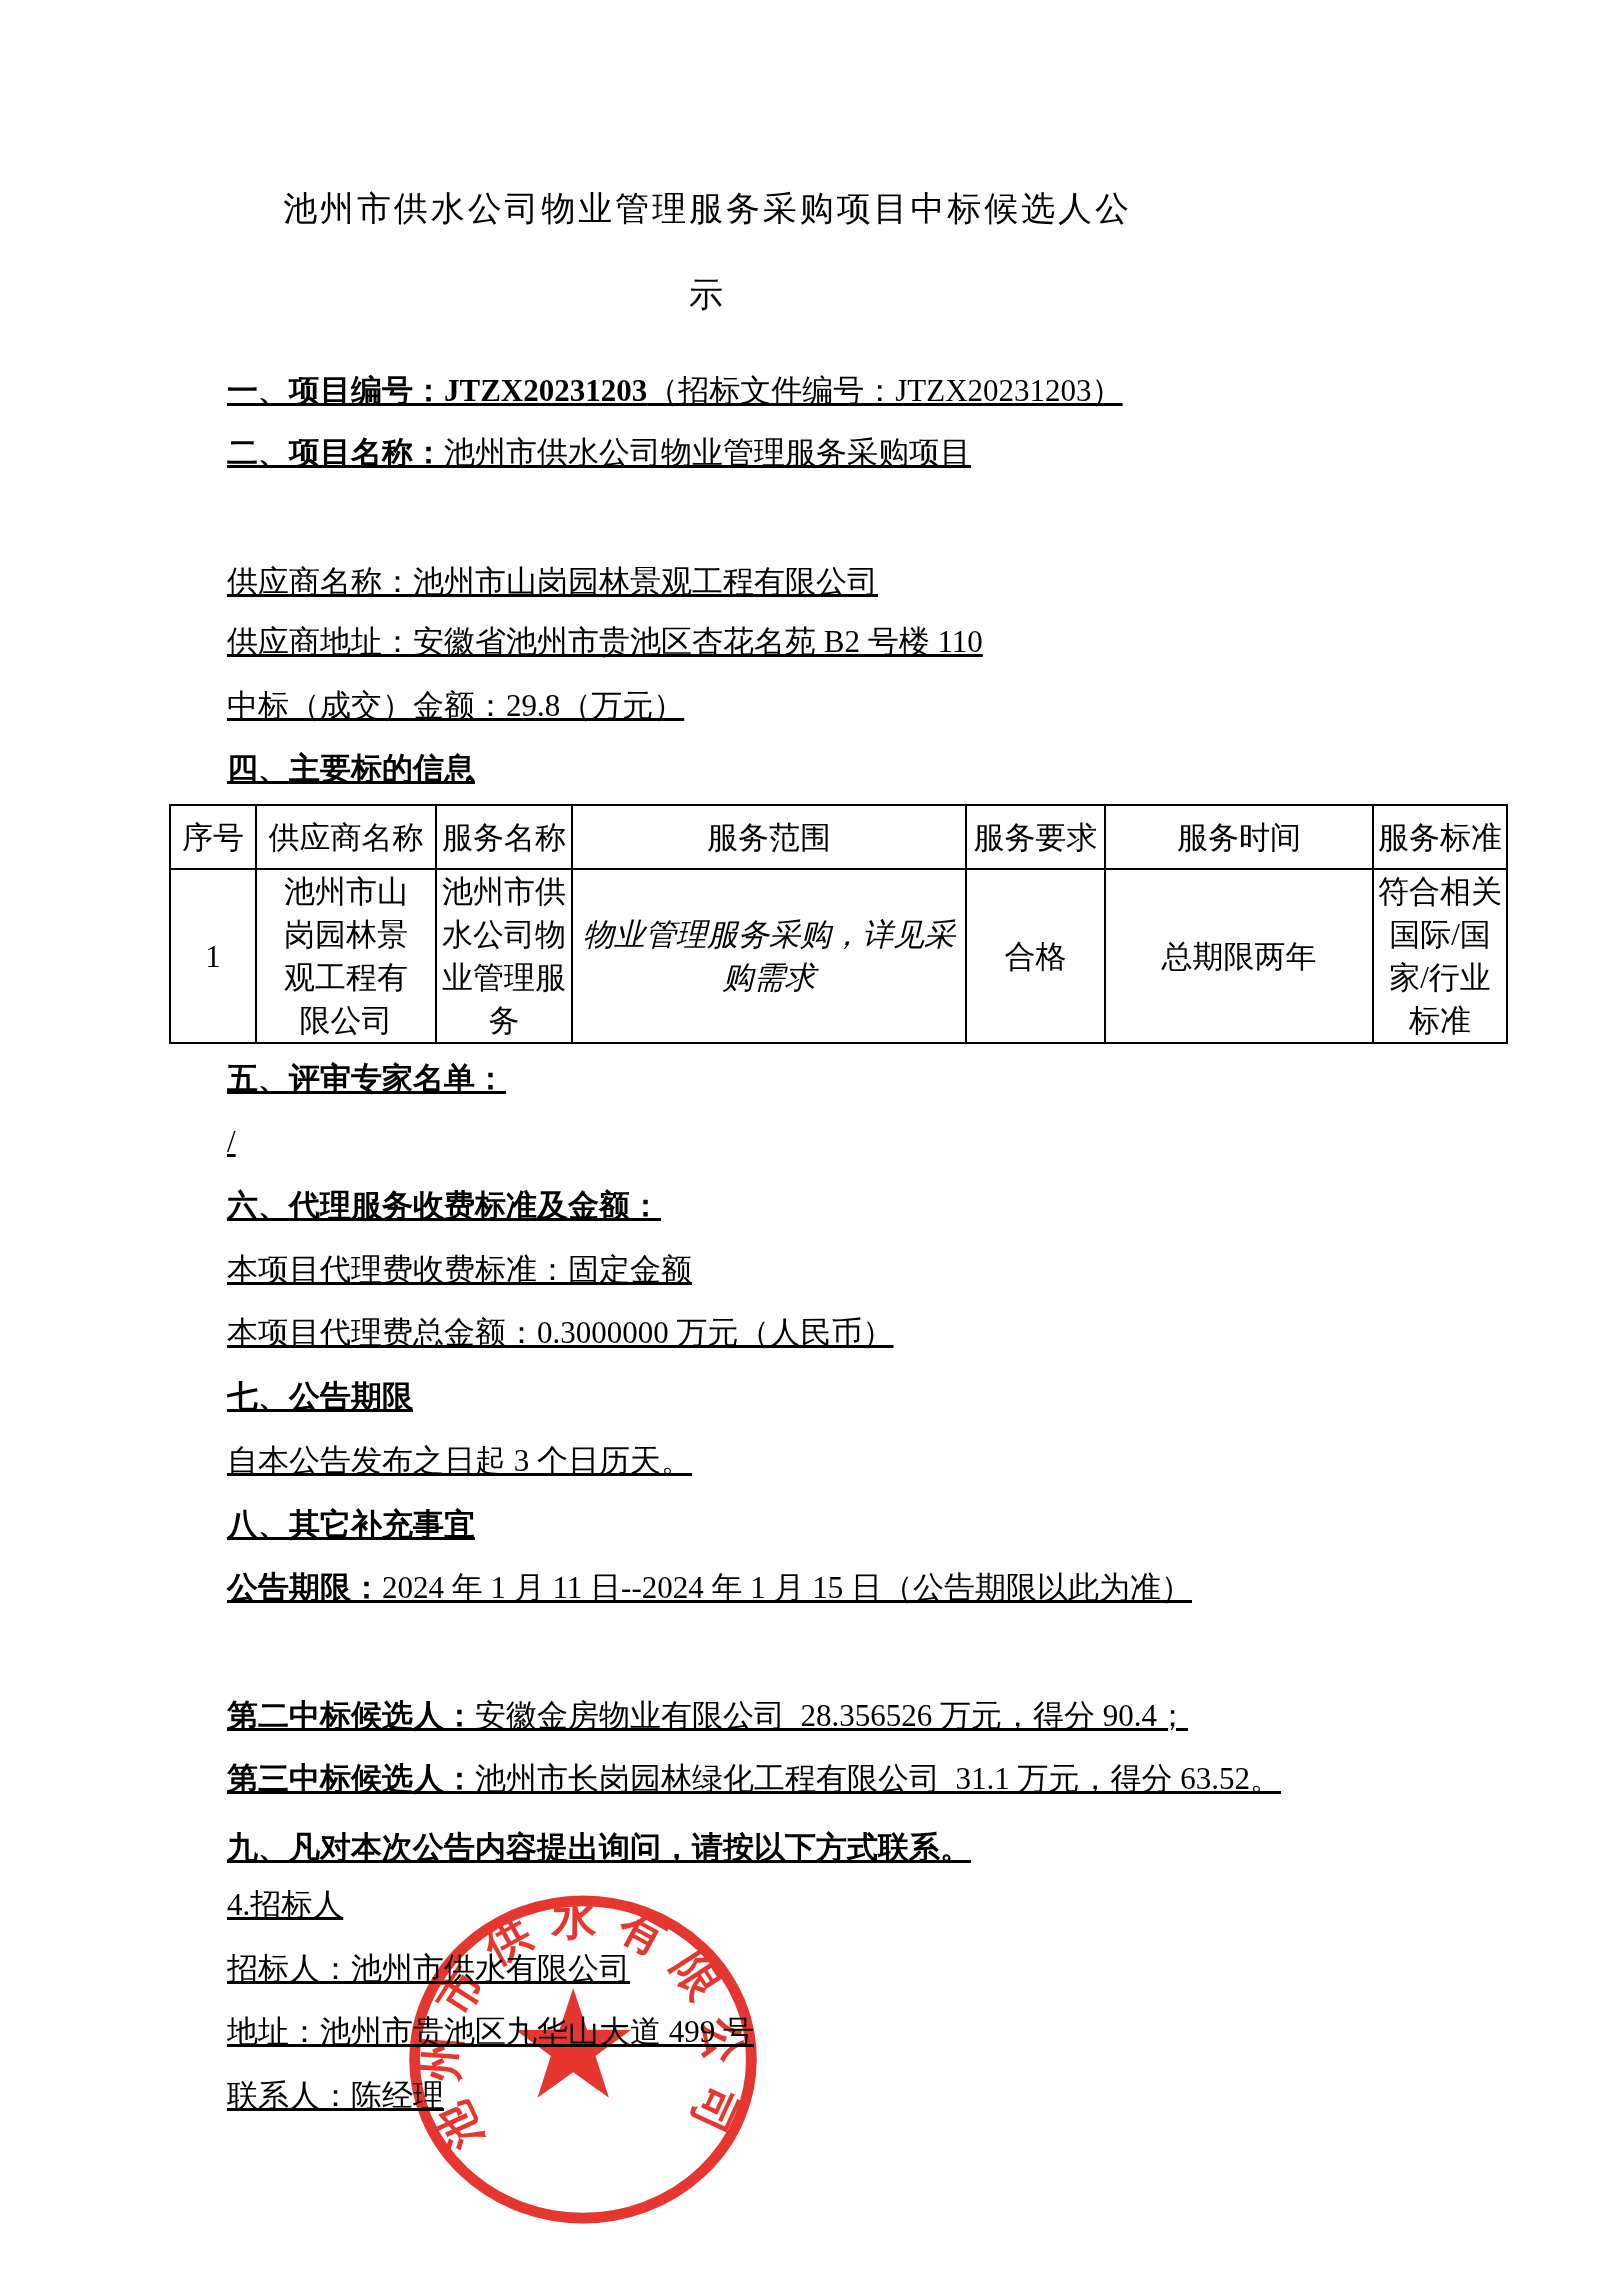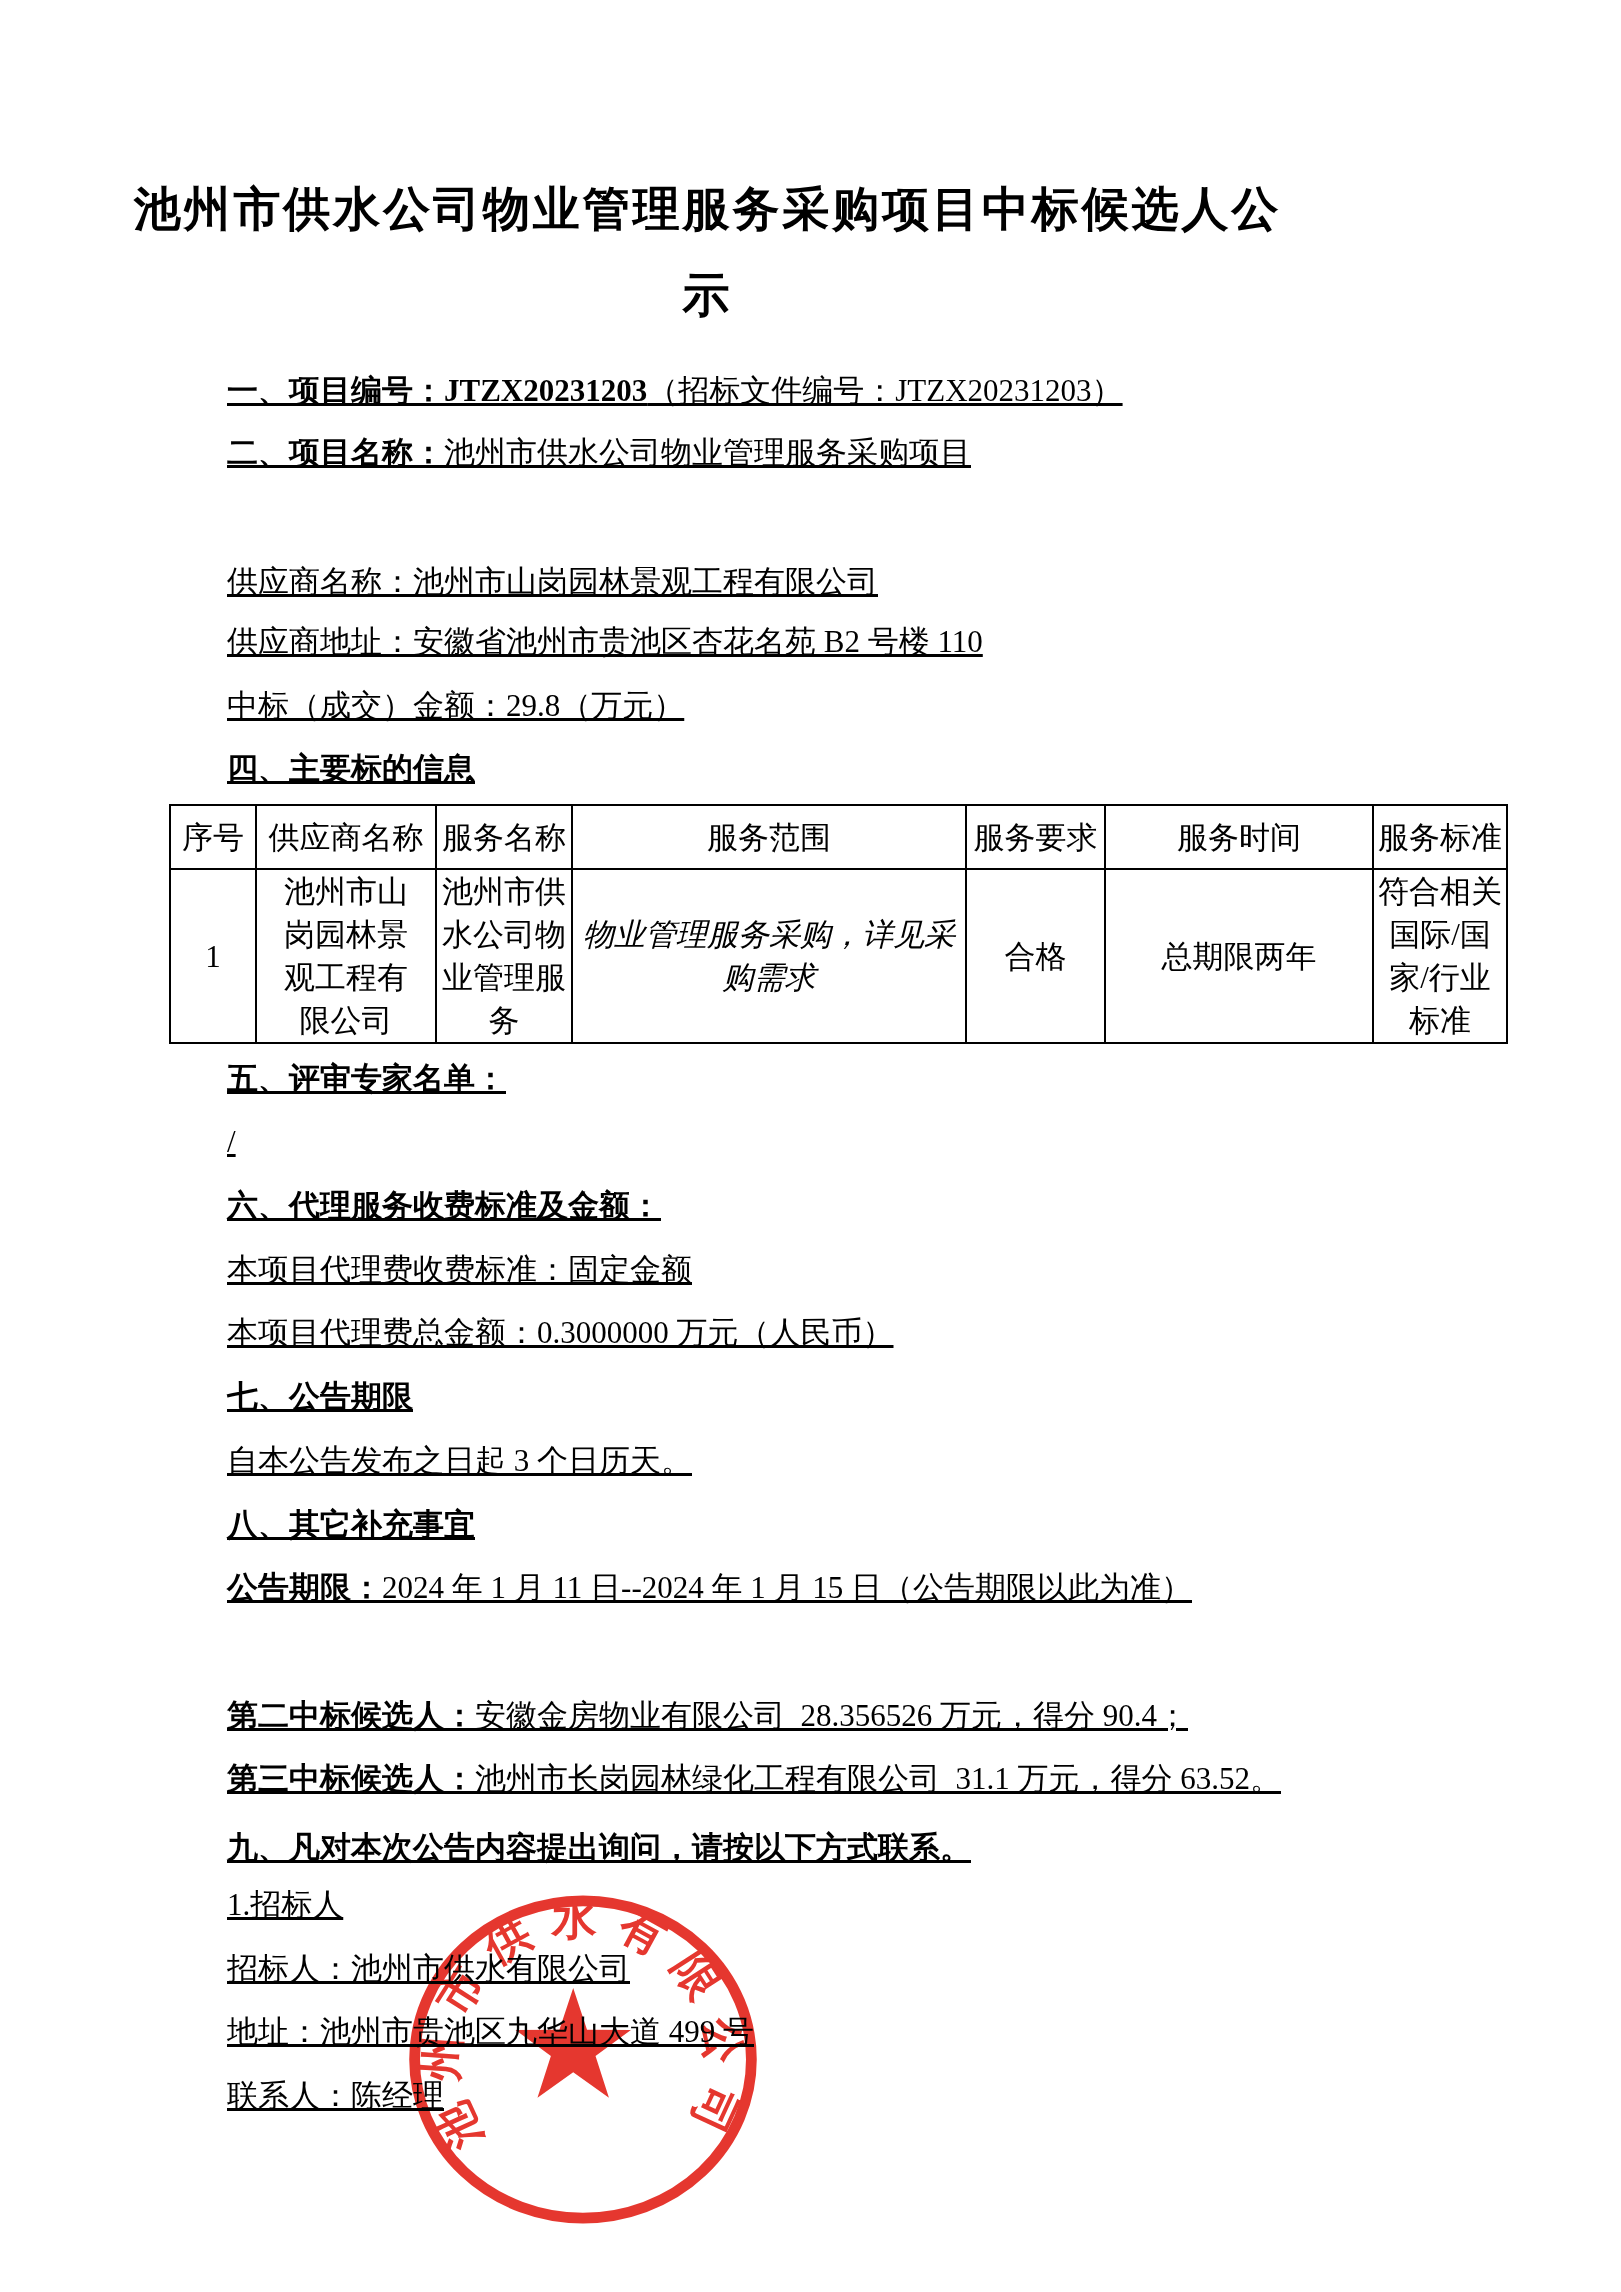--- a/index.html
+++ b/index.html
@@ -7,21 +7,21 @@
     position:relative;
     width:1621px; height:2293px;
     background:#ffffff;
     font-family:"Liberation Serif","DejaVu Serif",serif;
     color:#000;
     overflow:hidden;
   }
   .title {
     position:absolute; top:166px; left:0; width:1415px;
     margin:0; text-align:center;
-    font-size:47px; font-weight:700; letter-spacing:2.9px;
+    font-size:34px; font-weight:400; letter-spacing:2.9px;
     line-height:86px; white-space:pre-line;
   }
   .line {
     position:absolute; left:227px; right:118px;
     font-size:31px; line-height:41px;
     white-space:pre-wrap;
     text-decoration:underline;
   }
   .b { font-weight:bold; }
   table.subject {
@@ -120,21 +120,21 @@
 
   <div class="line" style="top:1567px"><span class="b">公告期限：</span><span>2024 年 1 月 11 日--2024 年 1 月 15 日（公告期限以此为准）</span></div>
 
 
   <div class="line" style="top:1695px"><span class="b">第二中标候选人：</span><span>安徽金房物业有限公司  28.356526 万元，得分 90.4；</span></div>
 
   <div class="line" style="top:1758px"><span class="b">第三中标候选人：</span><span>池州市长岗园林绿化工程有限公司  31.1 万元，得分 63.52。</span></div>
 
   <div class="line b" style="top:1827px">九、凡对本次公告内容提出询问，请按以下方式联系。</div>
 
-  <div class="line" style="top:1884px">1.招标人</div>
+  <div class="line" style="top:1884px">4.招标人</div>
 
   <div class="line" style="top:1948px">招标人：池州市供水有限公司</div>
 
   <div class="line" style="top:2011px">地址：池州市贵池区九华山大道 499 号</div>
 
   <div class="line" style="top:2075px">联系人：陈经理</div>
 
   <svg class="stamp" viewBox="0 0 380 348" xmlns="http://www.w3.org/2000/svg">
     <defs>
       <path id="sealArc" d="M 92 256 A 128 128 0 1 1 288 256" fill="none"></path>

